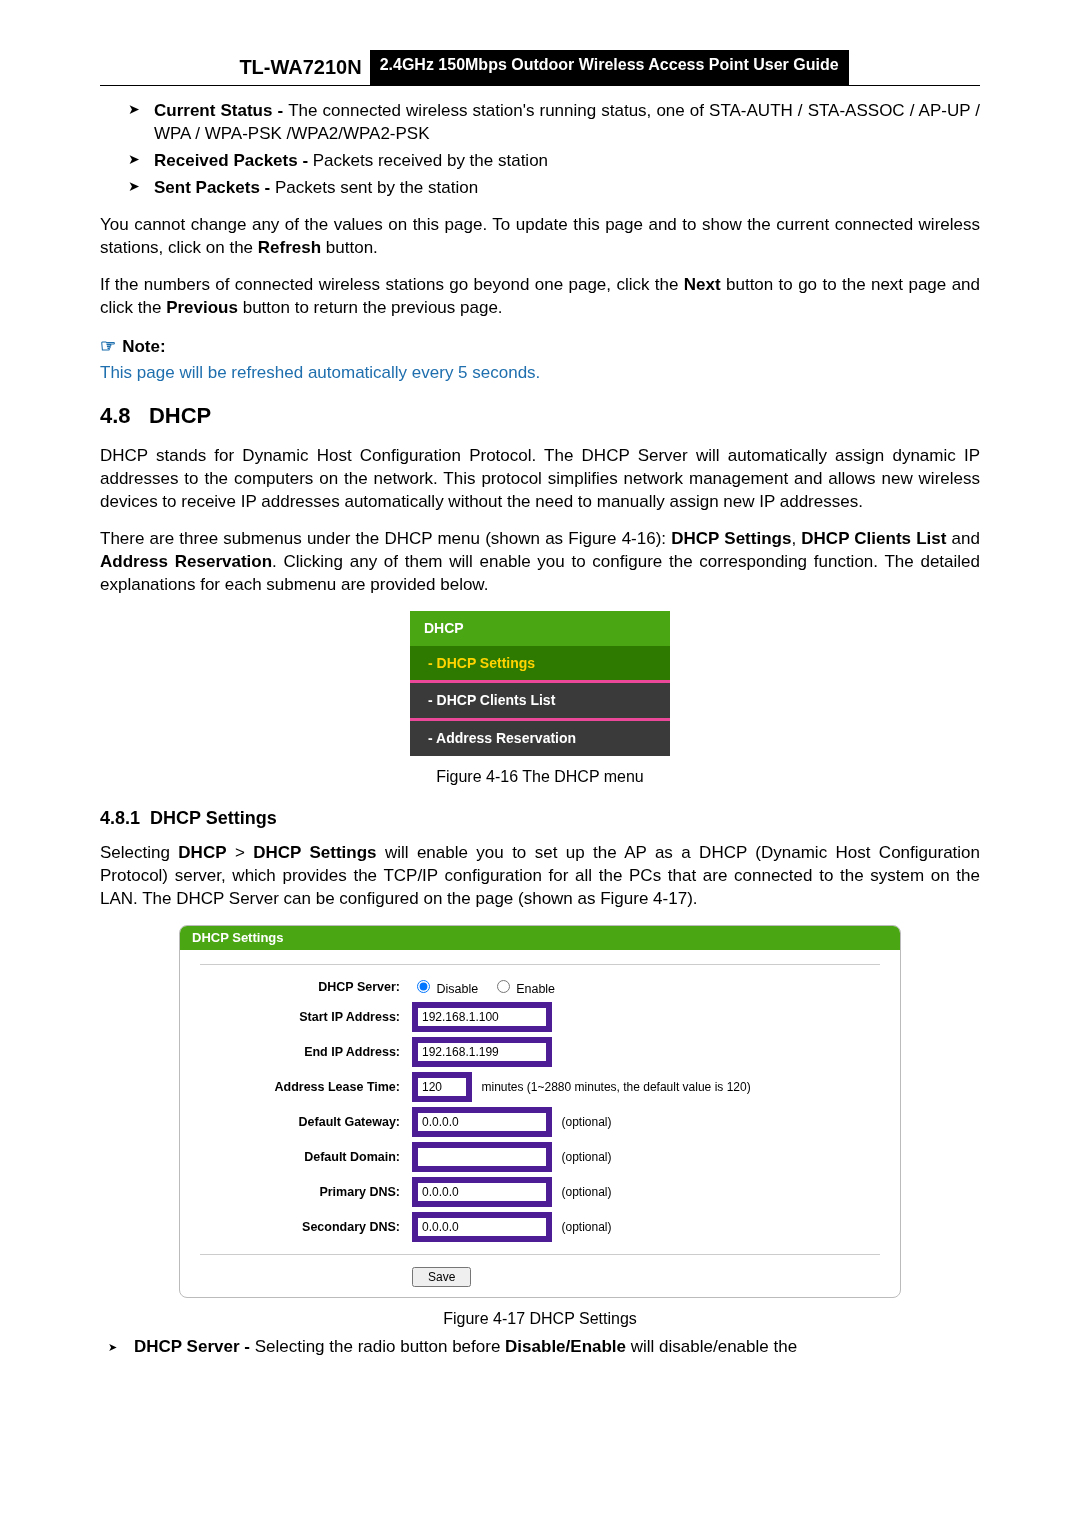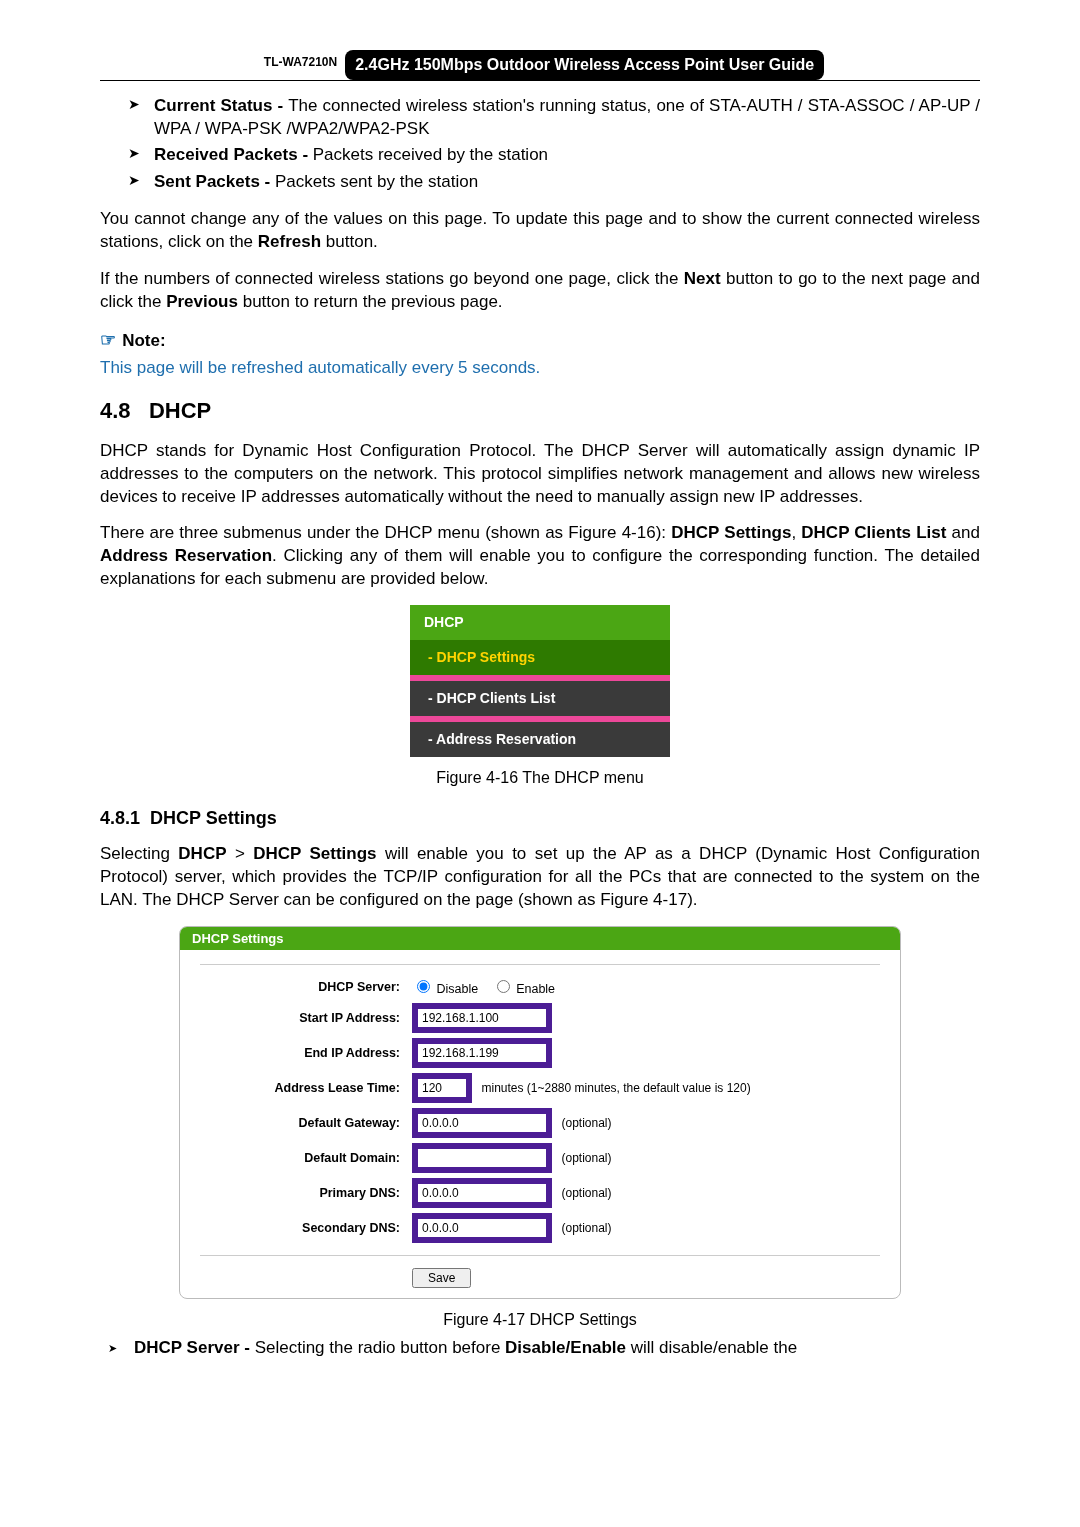--- a/index.html
+++ b/index.html
@@ -19,30 +19,29 @@
     display: flex;
     align-items: stretch;
     margin-bottom: 0;
     justify-content: center;
   }
   .header-model {
     font-weight: bold;
     color: #000;
     padding: 4px 8px;
     white-space: nowrap;
-    font-size: 12px;
+    font-size: 20px;
   }
   .header-title {
     background: #000;
     color: #fff;
     font-weight: bold;
     padding: 4px 10px;
     white-space: nowrap;
     font-size: 16px;
-    border-radius: 8px;
   }
   .header-rule {
     border-bottom: 1.5px solid #000;
     margin-top: 0;
     margin-bottom: 14px;
   }
   ul.arrow {
     list-style: none;
     padding-left: 28px;
     margin: 0 0 14px 0;
@@ -115,21 +114,21 @@
     background: #2e7a00;
     color: #ffd400;
     font-weight: bold;
     padding: 8px 18px;
   }
   .dhcp-menu .m-item {
     background: #3a3a3a;
     color: #fff;
     font-weight: bold;
     padding: 8px 18px;
-    border-top: 6px solid #ec4899;
+    border-top: 3px solid #ec4899;
   }
   
   .settings-panel {
     width: 720px;
     margin: 10px auto 6px auto;
     border: 1px solid #bbb;
     border-radius: 8px;
     padding: 0;
     font-size: 12.5px;
   }

